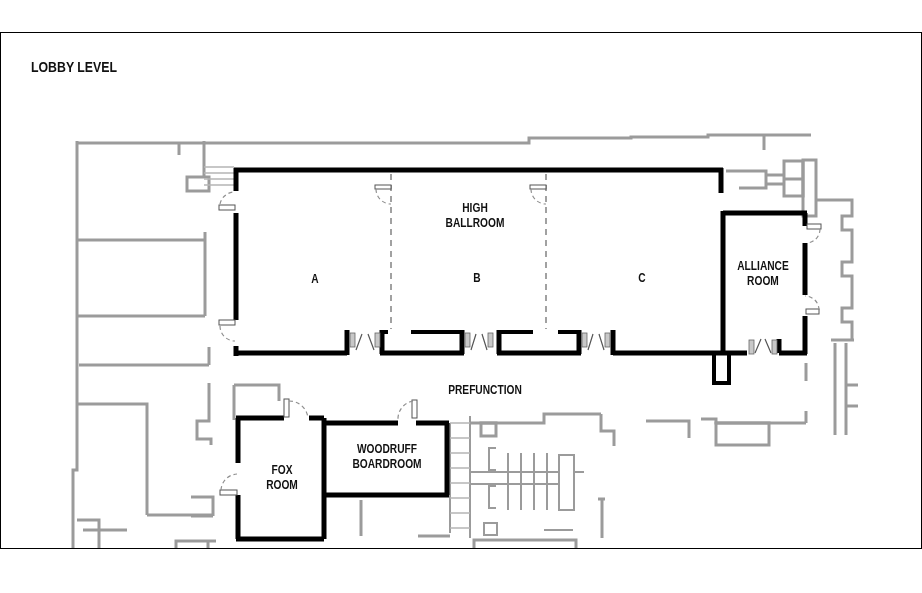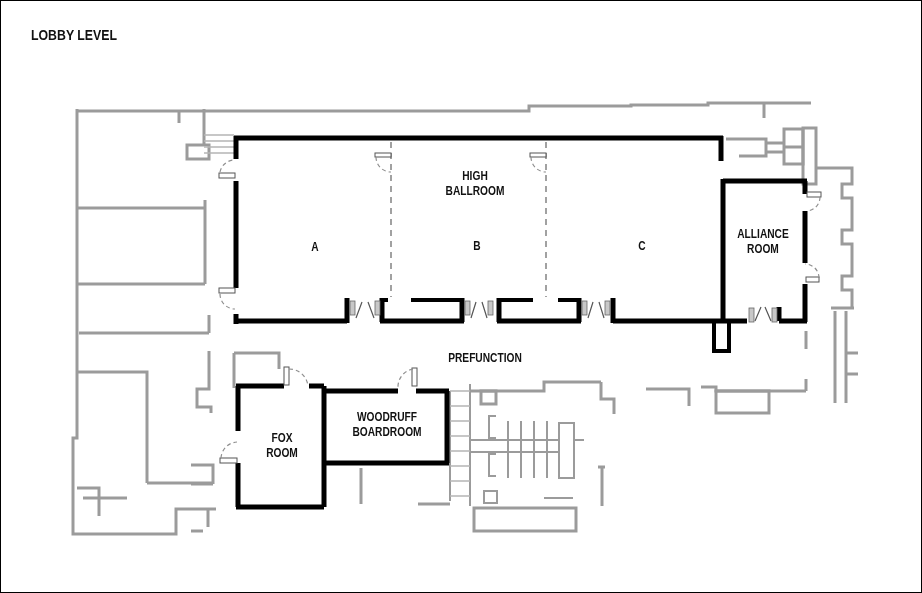--- a/index.html
+++ b/index.html
@@ -1,20 +1,20 @@
 <!DOCTYPE html>
 <html style="--primary-wall: #000000; --secondary-wall: #9b9b9b; --door-fill: #c8c8c8; --background: #ffffff; --text: #111111;"><head>
 <meta charset="utf-8">
 <style>
   html,body { margin:0; padding:0; background:#fff; }
   .stage {
-    position:relative; width:922px; height:593px;
+    position:relative; width:922px; height:517px;
     background:var(--background,#fff);
     border:1px solid #000; box-sizing:border-box;
-    font-family:"Liberation Sans", sans-serif; overflow:hidden;
+    font-family:"Liberation Sans", sans-serif; overflow:hidden;margin-top:32px;
   }
   svg.plan { position:absolute; left:0; top:0; }
   
   .gw  { stroke:var(--secondary-wall,#9b9b9b); stroke-width:3; fill:none; }
   .gw2 { stroke:var(--secondary-wall,#9b9b9b); stroke-width:2; fill:none; }
   .thin{ stroke:#b5b5b5; stroke-width:1.5; fill:none; }
   .bw  { stroke:var(--primary-wall,#000); stroke-width:5; fill:none; }
   .bw4 { stroke:var(--primary-wall,#000); stroke-width:4; fill:none; }
   .dash{ stroke:#8a8a8a; stroke-width:1.6; fill:none; stroke-dasharray:6 5; }
   .arc { stroke:#8f8f8f; stroke-width:1.2; fill:none; stroke-dasharray:4 3; }

